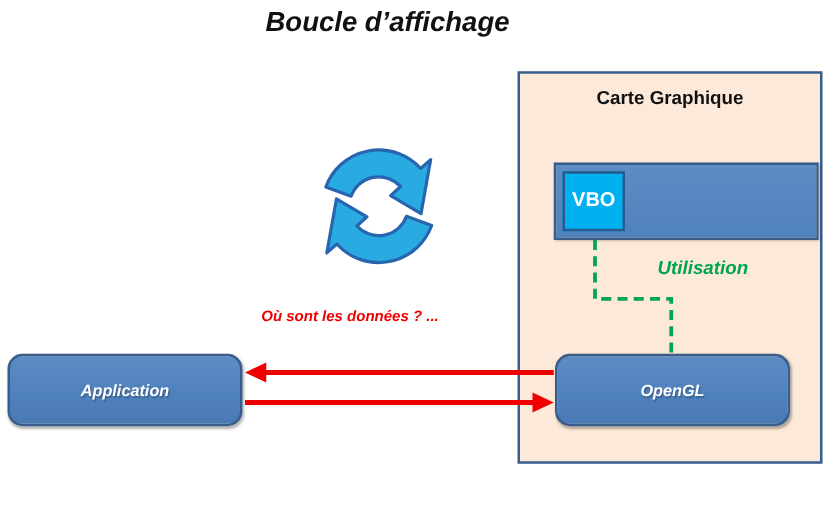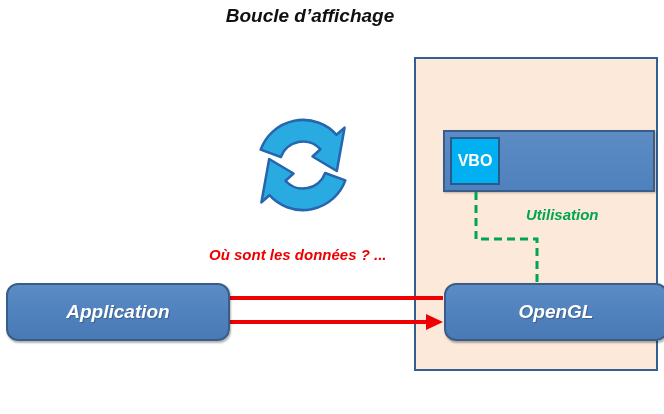--- a/index.html
+++ b/index.html
@@ -10,21 +10,21 @@
     width: 664px;
     height: 414px;
     background: #ffffff;
     overflow: hidden;
   }
   .abs { position: absolute; }
 
   .diagram-title {
     left: 0; top: 5px; width: 620px;
     text-align: center;
-    font-size: 19px;
+    font-size: 22px;
     font-weight: bold;
     font-style: italic;
     color: #111111;
     letter-spacing: 0px;
   }
 
   .panel {
     left: 414px; top: 57px;
     width: 244px; height: 314px;
     background: #fde9d9;
@@ -60,57 +60,58 @@
     position: absolute;
     left: 58px; right: 2px; top: 0; bottom: 0;
     display: flex; align-items: center; justify-content: center;
     color: #ffffff;
     font-size: 16px;
     font-weight: bold;
     text-shadow: 1px 1px 1px rgba(0,0,0,0.2);
   }
 
   .node {
-    width: 224px; height: 58px;
+    width: 188px; height: 58px;
     background: linear-gradient(#5d8cc4 0%, #4f81bd 55%, #4a7ab4 100%);
     border: 2px solid #385d8a;
     border-radius: 12px;
     display: flex; align-items: center; justify-content: center;
     color: #ffffff;
-    font-size: 19px;
+    font-size: 13px;
     font-weight: bold;
     font-style: italic;
     box-shadow: 1px 1.5px 2px rgba(0,0,0,0.3);
     text-shadow: 1px 1px 1px rgba(0,0,0,0.25);
   }
   .node-application { left: 6px; top: 283px; }
   .node-opengl { left: 444px; top: 283px; }
 
   .lbl {
     font-weight: bold;
     font-style: italic;
     white-space: nowrap;
   }
-  .lbl-red { color: #ee0000; font-size: 15px; }
+  .lbl-red { color: #ee0000; font-size: 12px; }
   .lbl-green { color: #00a550; font-size: 15px; }
   .lbl-question { left: 209px; top: 246px; }
   .lbl-answer { left: 238px; top: 342px; }
   .lbl-usage { left: 500px; top: 206px; margin-left: 26px; }
 
   .overlay-svg { left: 0; top: 0; pointer-events: none; }
   .loop-icon-wrap { left: 254px; top: 116px; width: 98px; height: 98px; }
 </style>
 </head>
 <body>
 
 <div id="canvas">
 
   <div class="abs diagram-title">Boucle d’affichage</div>
 
   <div class="abs panel"></div>
+  <div class="abs panel-title">Carte Graphique</div>
 
   <div class="abs mem-box">
     <div class="vbo-box">VBO</div>
   </div>
 
   <svg class="abs overlay-svg" width="664" height="414" viewBox="0 0 664 414">
 
     <path d="M476,192 L476,239 L537,239 L537,283" fill="none" stroke="#00a550" stroke-width="3" stroke-dasharray="8 5"></path>
 
     <g>

